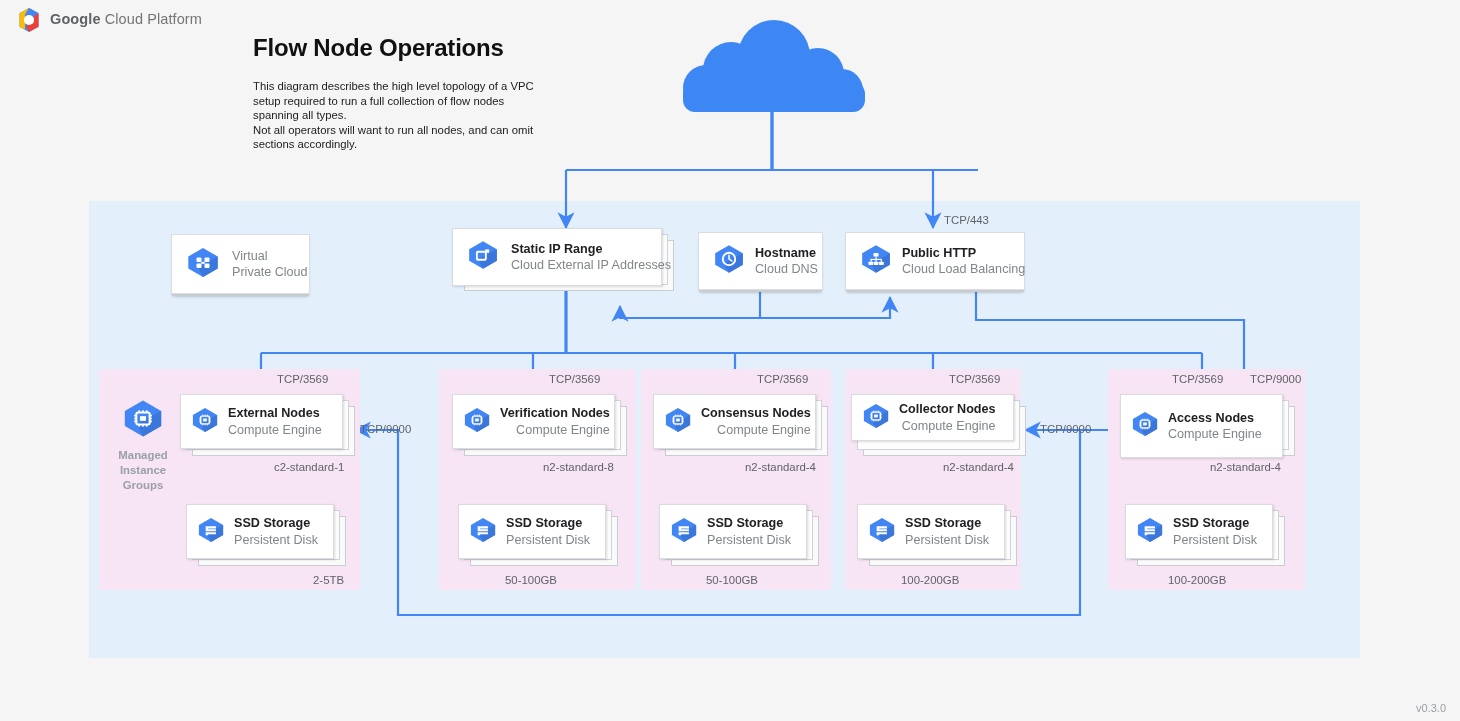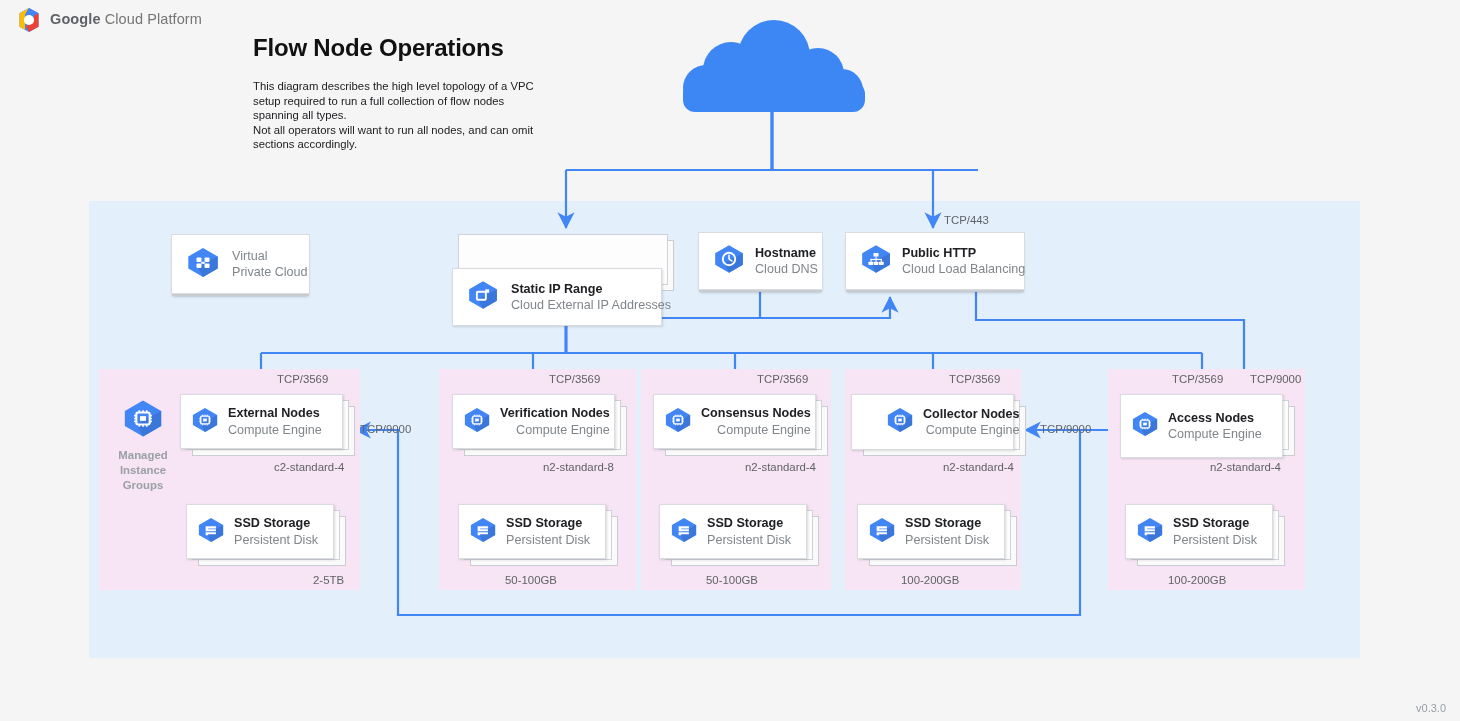--- a/index.html
+++ b/index.html
@@ -159,21 +159,21 @@
     </span>
     <span class="card-txt">
       <span class="card-title plain">Virtual</span>
       <span class="card-sub">Private Cloud</span>
     </span>
   </div>
 
   <div class="stack" style="left:452px;top:228px;width:222px;height:63px;">
     <div class="sheet s3" style="width:210px;height:51px;"></div>
     <div class="sheet s2" style="width:210px;height:51px;"></div>
-    <div class="sheet s1" style="width:210px;height:58px;margin-top:40px;">
+    <div class="sheet s1" style="width:210px;height:58px;">
       <span class="card-ico">
         <svg width="32" height="30" viewBox="0 0 34 31">
           <path d="M17 1 L31.7 9.5 L31.7 21.5 L17 30 L2.3 21.5 L2.3 9.5 Z" fill="#4285f4"></path>
           <path d="M31.7 9.5 L31.7 21.5 L17 30 L12 20 Z" fill="#3b77db"></path>
           <g fill="none" stroke="#ffffff" stroke-width="2">
             <rect x="10.5" y="12" width="9.5" height="8.5" rx="1"></rect>
           </g>
           <rect x="19.5" y="9.5" width="4" height="3.6" fill="#ffffff"></rect>
         </svg>
       </span>
@@ -316,21 +316,21 @@
       <span class="card-txt">
         <span class="card-title">Consensus Nodes</span>
         <span class="card-sub">Compute Engine</span>
       </span>
     </div>
   </div>
 
   <div class="stack" style="left:851px;top:394px;width:175px;height:62px;">
     <div class="sheet s3" style="width:163px;height:50px;"></div>
     <div class="sheet s2" style="width:163px;height:50px;"></div>
-    <div class="sheet s1" style="width:163px;height:56px;padding-left:24px;">
+    <div class="sheet s1" style="width:163px;height:47px;">
       <span class="card-ico" style="margin-left:10px;margin-right:9px;">
         <svg width="28" height="26" viewBox="0 0 34 31">
           <path d="M17 1 L31.7 9.5 L31.7 21.5 L17 30 L2.3 21.5 L2.3 9.5 Z" fill="#4285f4"></path>
           <path d="M31.7 9.5 L31.7 21.5 L17 30 L12 20 Z" fill="#3b77db"></path>
           <rect x="11.8" y="10.8" width="10.4" height="9.4" rx="1.2" fill="none" stroke="#ffffff" stroke-width="1.7"></rect>
           <rect x="14.8" y="13.8" width="4.4" height="3.4" fill="#ffffff"></rect>
           <g stroke="#ffffff" stroke-width="1.2">
             <path d="M14.2 9 L14.2 10.8 M17 9 L17 10.8 M19.8 9 L19.8 10.8"></path>
             <path d="M14.2 20.2 L14.2 22 M17 20.2 L17 22 M19.8 20.2 L19.8 22"></path>
             <path d="M10 13.4 L11.8 13.4 M10 15.5 L11.8 15.5 M10 17.6 L11.8 17.6"></path>
@@ -480,21 +480,21 @@
   <div class="abs edge-label" style="left:277px; top:373px;">TCP/3569</div>
   <div class="abs edge-label" style="left:549px; top:373px;">TCP/3569</div>
   <div class="abs edge-label" style="left:757px; top:373px;">TCP/3569</div>
   <div class="abs edge-label" style="left:949px; top:373px;">TCP/3569</div>
   <div class="abs edge-label" style="left:1172px;top:373px;">TCP/3569</div>
   <div class="abs edge-label" style="left:1250px;top:373px;">TCP/9000</div>
 
   <div class="abs edge-label" style="left:360px; top:423px;">TCP/9000</div>
   <div class="abs edge-label" style="left:1040px;top:423px;">TCP/9000</div>
 
-  <div class="abs size-label" style="left:274px; top:461px;">c2-standard-4</div>
+  <div class="abs size-label" style="left:274px; top:461px;">c2-standard-1</div>
   <div class="abs size-label" style="left:543px; top:461px;">n2-standard-8</div>
   <div class="abs size-label" style="left:745px; top:461px;">n2-standard-4</div>
   <div class="abs size-label" style="left:943px; top:461px;">n2-standard-4</div>
   <div class="abs size-label" style="left:1210px;top:461px;">n2-standard-4</div>
 
   <div class="abs size-label" style="left:313px; top:574px;">2-5TB</div>
   <div class="abs size-label" style="left:505px; top:574px;">50-100GB</div>
   <div class="abs size-label" style="left:706px; top:574px;">50-100GB</div>
   <div class="abs size-label" style="left:901px; top:574px;">100-200GB</div>
   <div class="abs size-label" style="left:1168px;top:574px;">100-200GB</div>

